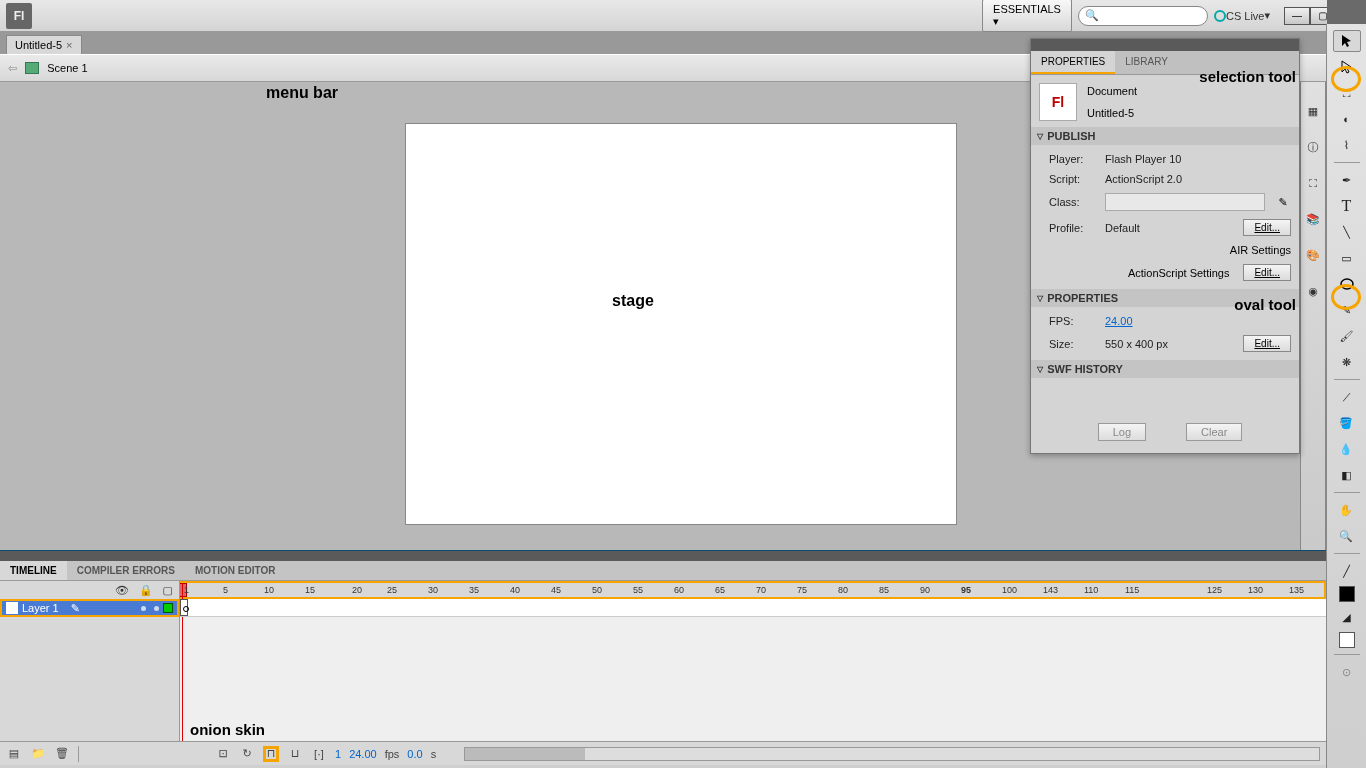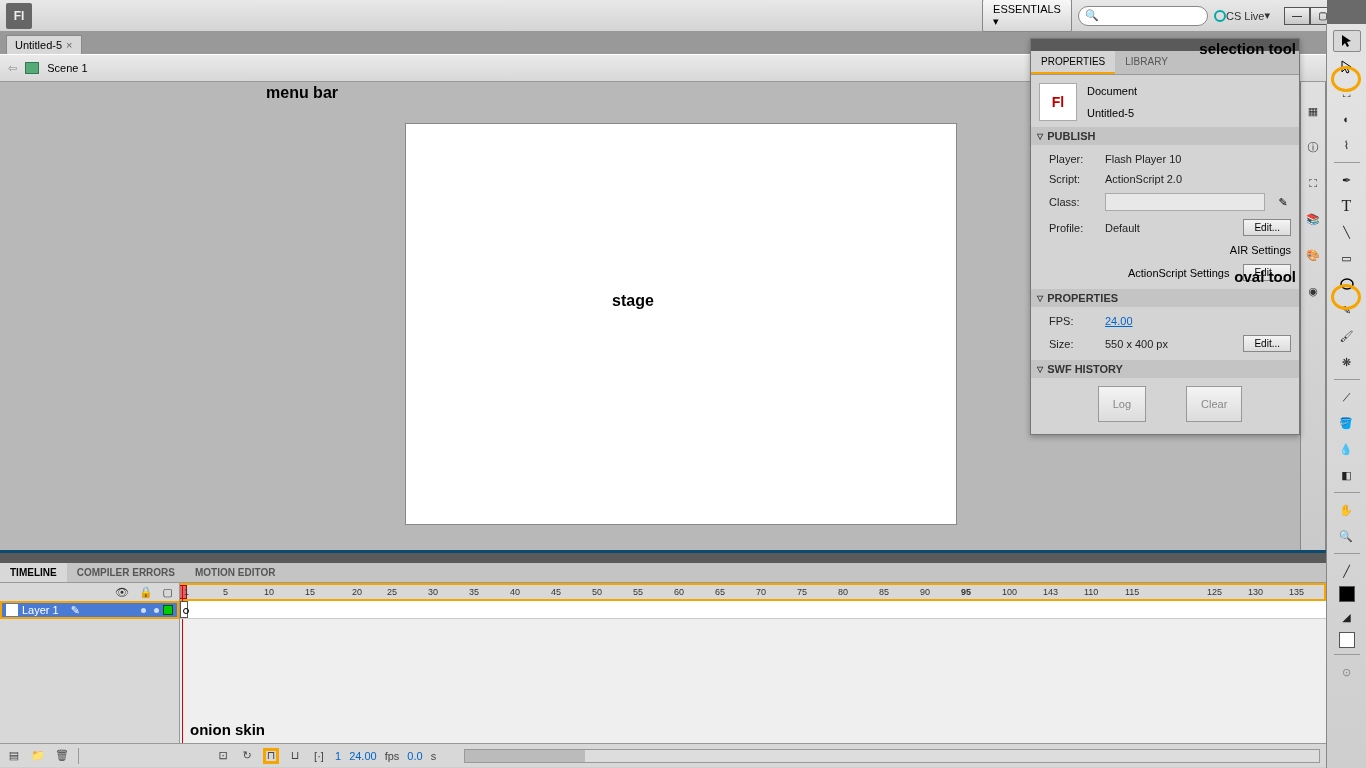--- a/index.html
+++ b/index.html
@@ -58,31 +58,31 @@
 .props-tabs .act{background:#d4d4d4;color:#000;border-bottom:2px solid #f5a400;}
 .props-body{padding:8px;}
 .doc-row{display:flex;align-items:center;gap:10px;margin-bottom:6px;}
 .fl-icon{width:38px;height:38px;background:#fff;border:1px solid #aaa;display:flex;align-items:center;justify-content:center;font-weight:bold;color:#b00;font-size:14px;}
 .sect-head{background:#c4c4c4;padding:3px 6px;font-size:10px;font-weight:bold;color:#333;margin:4px -8px;display:flex;align-items:center;gap:4px;}
 .sect-head .tri{font-size:8px;}
 .prow{display:flex;align-items:center;padding:4px 0 4px 10px;gap:6px;}
 .prow .lbl{width:50px;color:#222;}
 .prow .val{color:#222;}
 .prow .link{color:#06c;text-decoration:underline;}
-.edit-btn{margin-left:auto;padding:2px 10px;background:linear-gradient(#f4f4f4,#dcdcdc);border:1px solid #888;font-size:10px;}
+.edit-btn{margin-left:auto;padding:2px 10px;background:linear-gradient(#f4f4f4,#dcdcdc);border:1px solid #888;font-size:10px;text-decoration:underline;}
 .class-input{flex:1;height:18px;background:#e8e8e8;border:1px solid #aaa;margin-right:4px;}
 .pencil{width:16px;height:16px;display:flex;align-items:center;justify-content:center;}
 .stage-sw{width:24px;height:16px;background:#fff;border:1px solid #888;}
-.histbtn{padding:11px 14px;background:linear-gradient(#f4f4f4,#dcdcdc);border:1px solid #999;color:#888;}
-
-
-.anno{position:absolute;font-weight:bold;font-size:15px;color:#000;}
-
-
-.tl-wrap{position:absolute;left:0;right:40px;bottom:0;height:218px;background:#cfcfcf;border-top:3px solid #0c4a6e;}
+.histbtn{padding:2px 14px;background:linear-gradient(#f4f4f4,#dcdcdc);border:1px solid #999;color:#888;margin-top:37px;}
+
+
+.anno{position:absolute;font-weight:bold;font-size:15px;color:#000;margin-top:28px;}
+
+
+.tl-wrap{position:absolute;left:0;right:40px;bottom:0;height:218px;background:#cfcfcf;border-top:1px solid #0c4a6e;}
 .tl-head{height:10px;background:#5a5a5a;}
 .tl-tabs{display:flex;background:#c4c4c4;border-bottom:1px solid #999;}
 .tl-tabs div{padding:4px 10px;font-size:10px;font-weight:bold;color:#555;}
 .tl-tabs .act{background:#d8d8d8;color:#000;}
 .tl-body{display:flex;height:160px;}
 .layer-col{width:180px;background:#d8d8d8;border-right:1px solid #999;}
 .layer-head{height:18px;display:flex;justify-content:flex-end;align-items:center;gap:10px;padding-right:6px;color:#333;}
 .layer-row{height:18px;background:#4a7bd4;color:#fff;display:flex;align-items:center;padding:0 4px;gap:4px;border:2px solid #f5a400;}
 .layer-row .licon{width:12px;height:12px;background:#fff;}
 .layer-row .dots{margin-left:auto;display:flex;gap:8px;}

